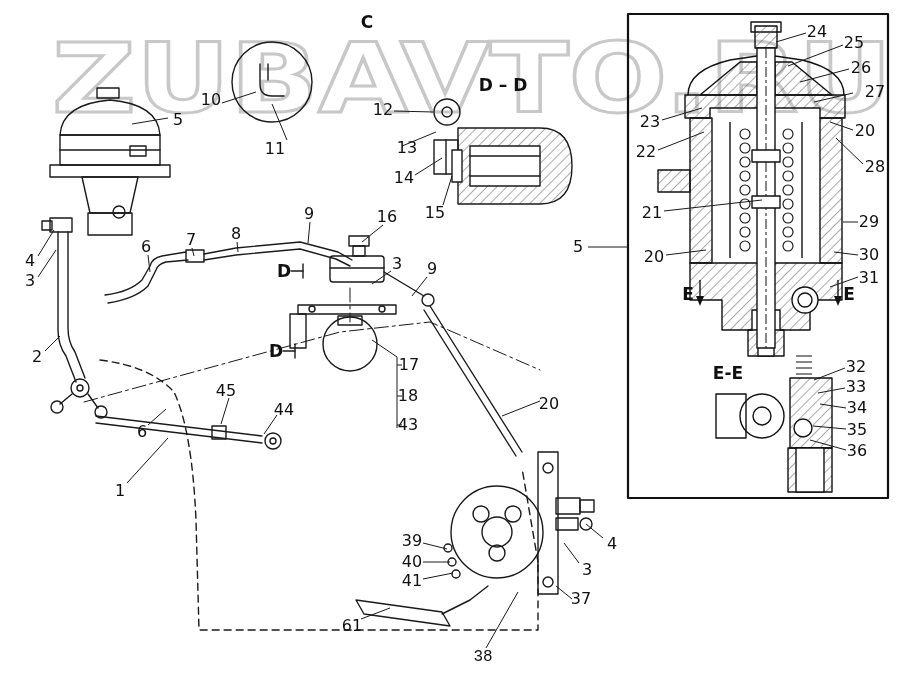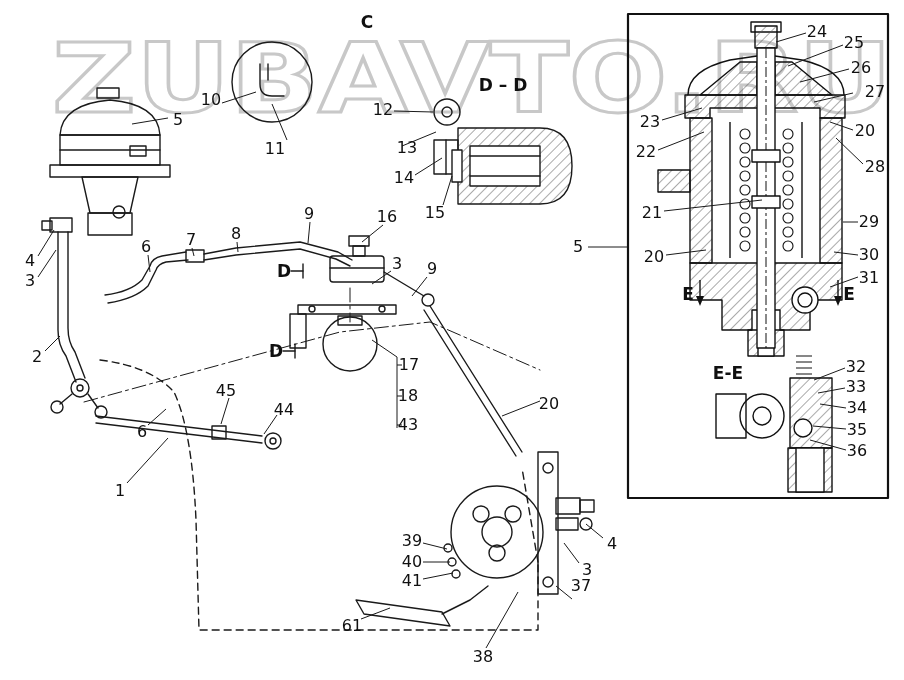--- a/index.html
+++ b/index.html
@@ -297,22 +297,22 @@
       <div class="callout" style="left: 549px; top: 404px;">20</div>
       <div class="callout" style="left: 142px; top: 432px;">6</div>
       <div class="callout" style="left: 226px; top: 391px;">45</div>
       <div class="callout" style="left: 284px; top: 410px;">44</div>
       <div class="callout" style="left: 120px; top: 491px;">1</div>
       <div class="callout" style="left: 578px; top: 247px;">5</div>
       <div class="callout" style="left: 412px; top: 541px;">39</div>
       <div class="callout" style="left: 412px; top: 562px;">40</div>
       <div class="callout" style="left: 412px; top: 581px;">41</div>
       <div class="callout" style="left: 352px; top: 626px;">61</div>
-      <div class="callout" style="left: 483px; top: 657px;">38</div>
-      <div class="callout" style="left: 581px; top: 586px;">37</div>
+      <div class="callout" style="left: 483px; top: 657px; font-family: Liberation Mono, monospace;">38</div>
+      <div class="callout" style="left: 581px; top: 599px;">37</div>
       <div class="callout" style="left: 587px; top: 570px;">3</div>
       <div class="callout" style="left: 612px; top: 544px;">4</div>
       <div class="callout" style="left: 817px; top: 32px; text-align: center;">24</div>
       <div class="callout" style="left: 854px; top: 43px;">25</div>
       <div class="callout" style="left: 861px; top: 68px;">26</div>
       <div class="callout" style="left: 865px; top: 92px; margin-left: 10px;">27</div>
       <div class="callout" style="left: 650px; top: 122px;">23</div>
       <div class="callout" style="left: 646px; top: 152px;">22</div>
       <div class="callout" style="left: 865px; top: 131px;">20</div>
       <div class="callout" style="left: 875px; top: 167px;">28</div>

